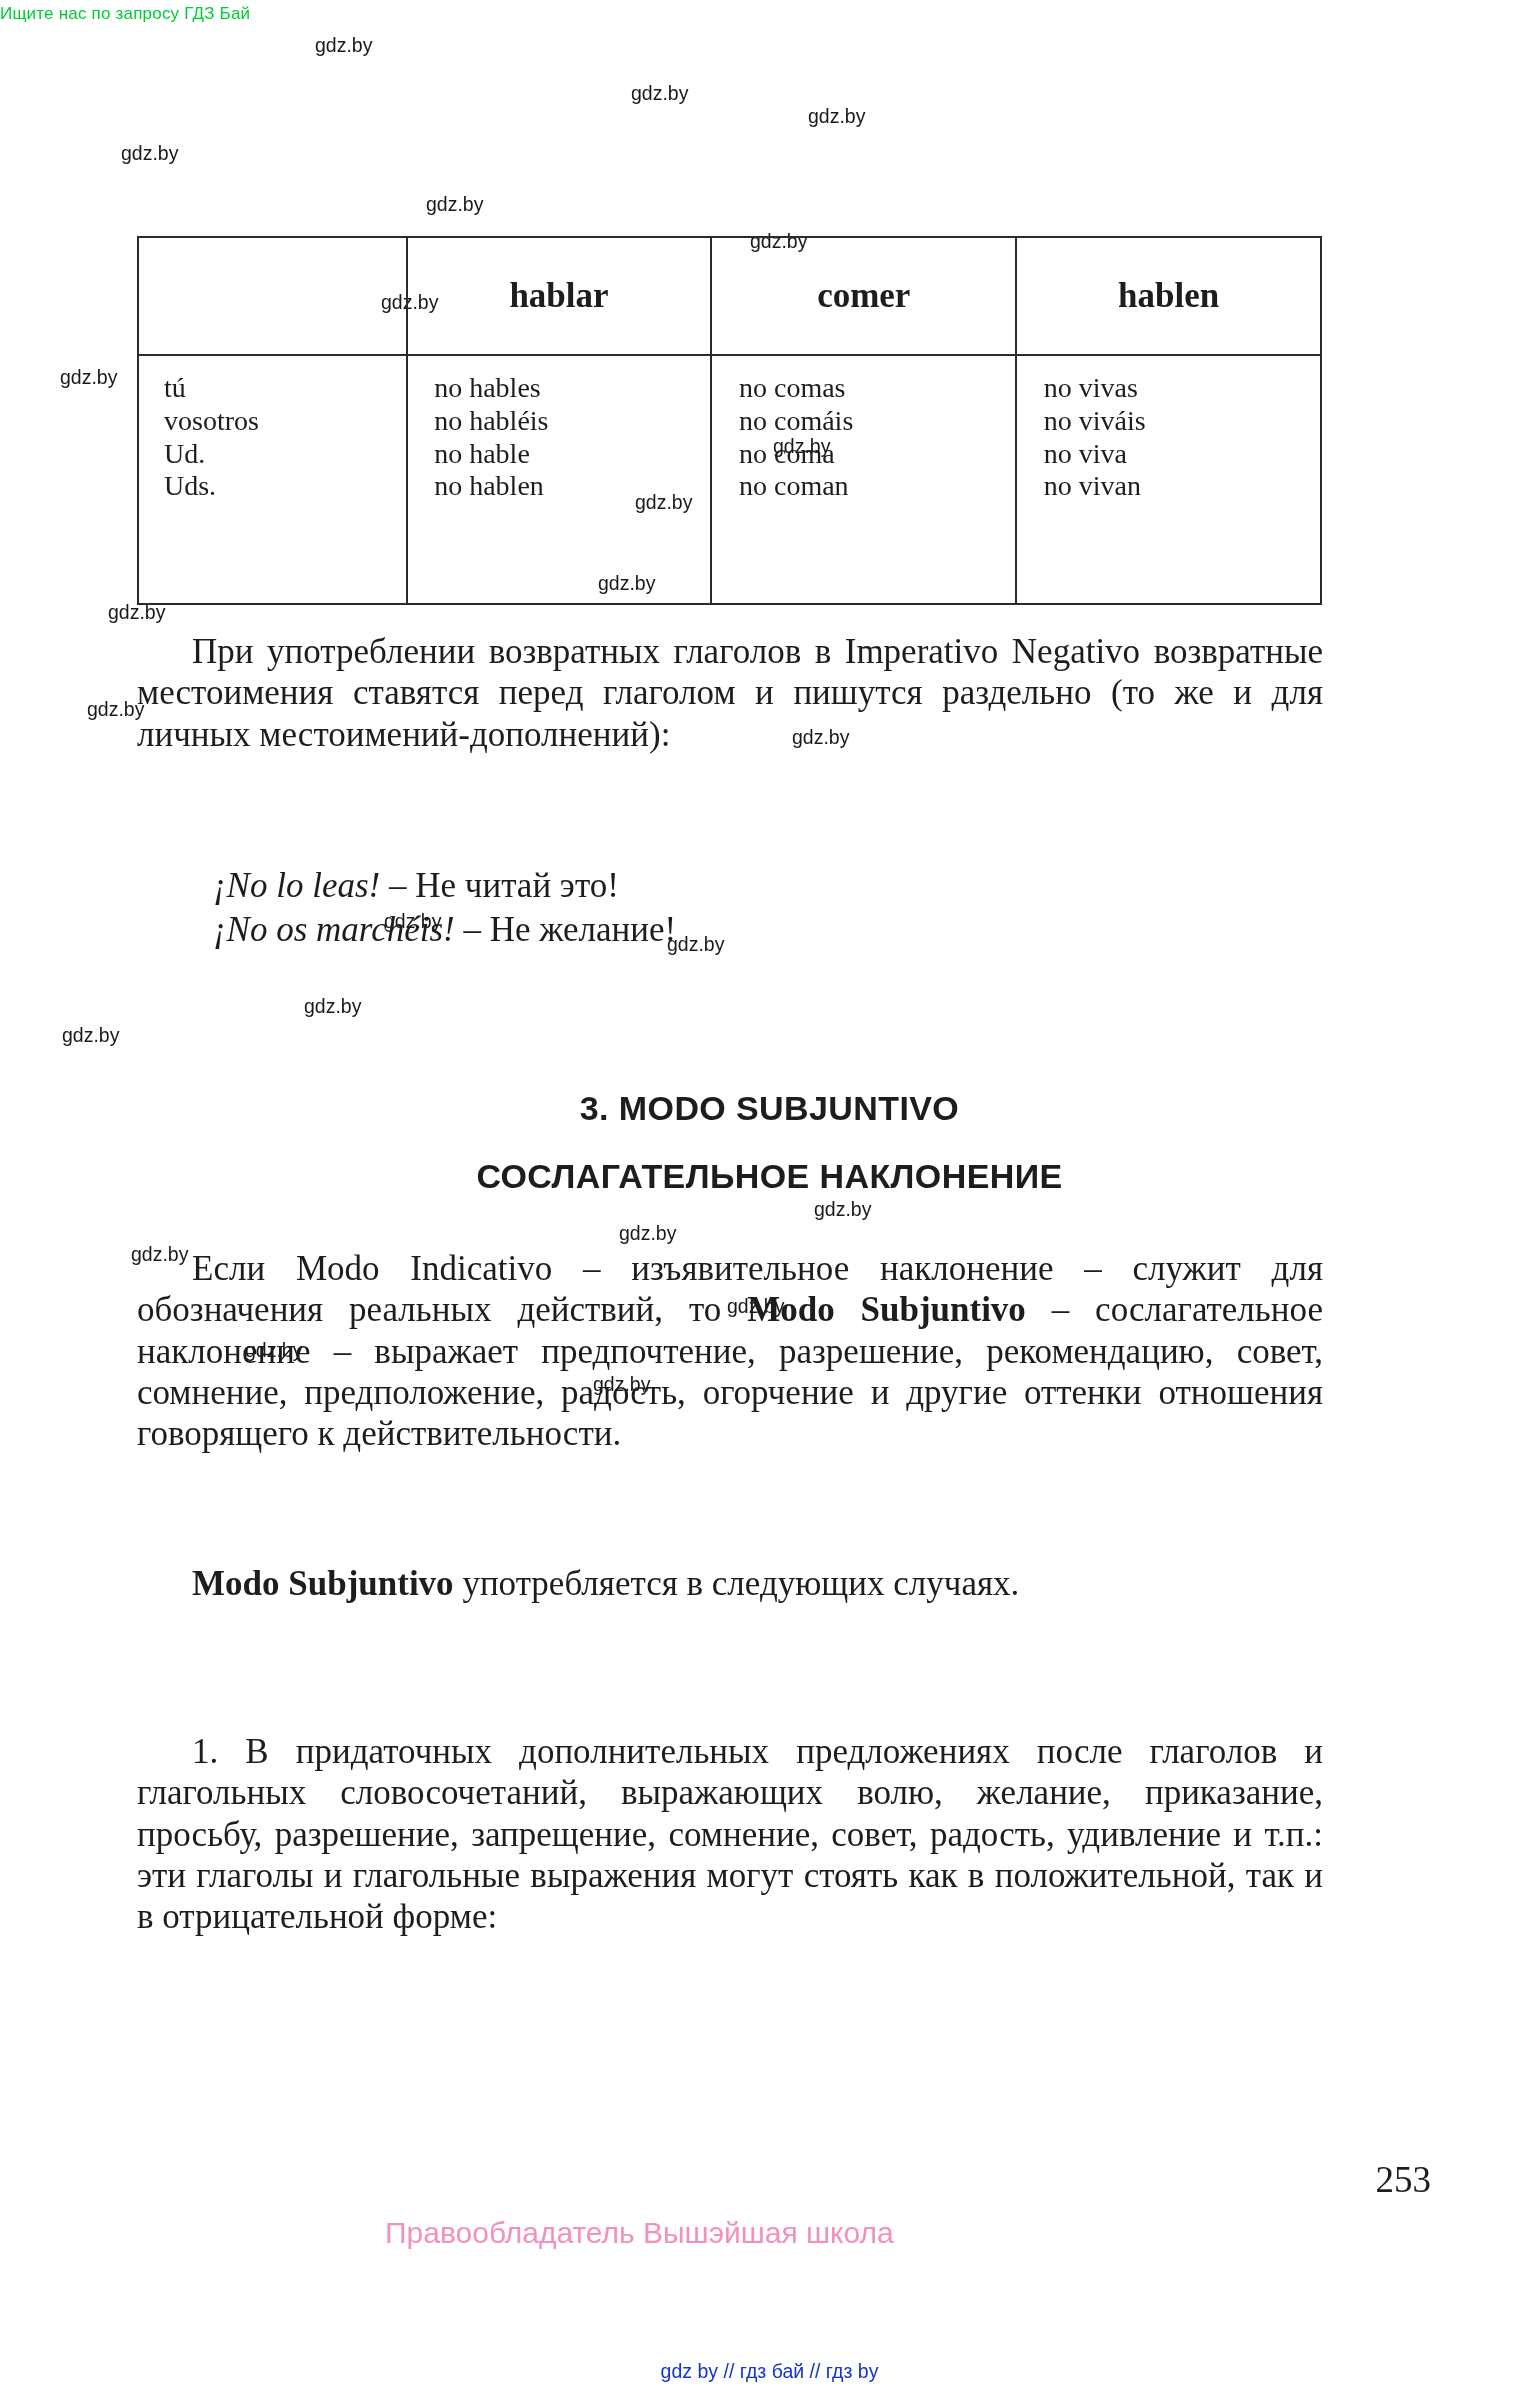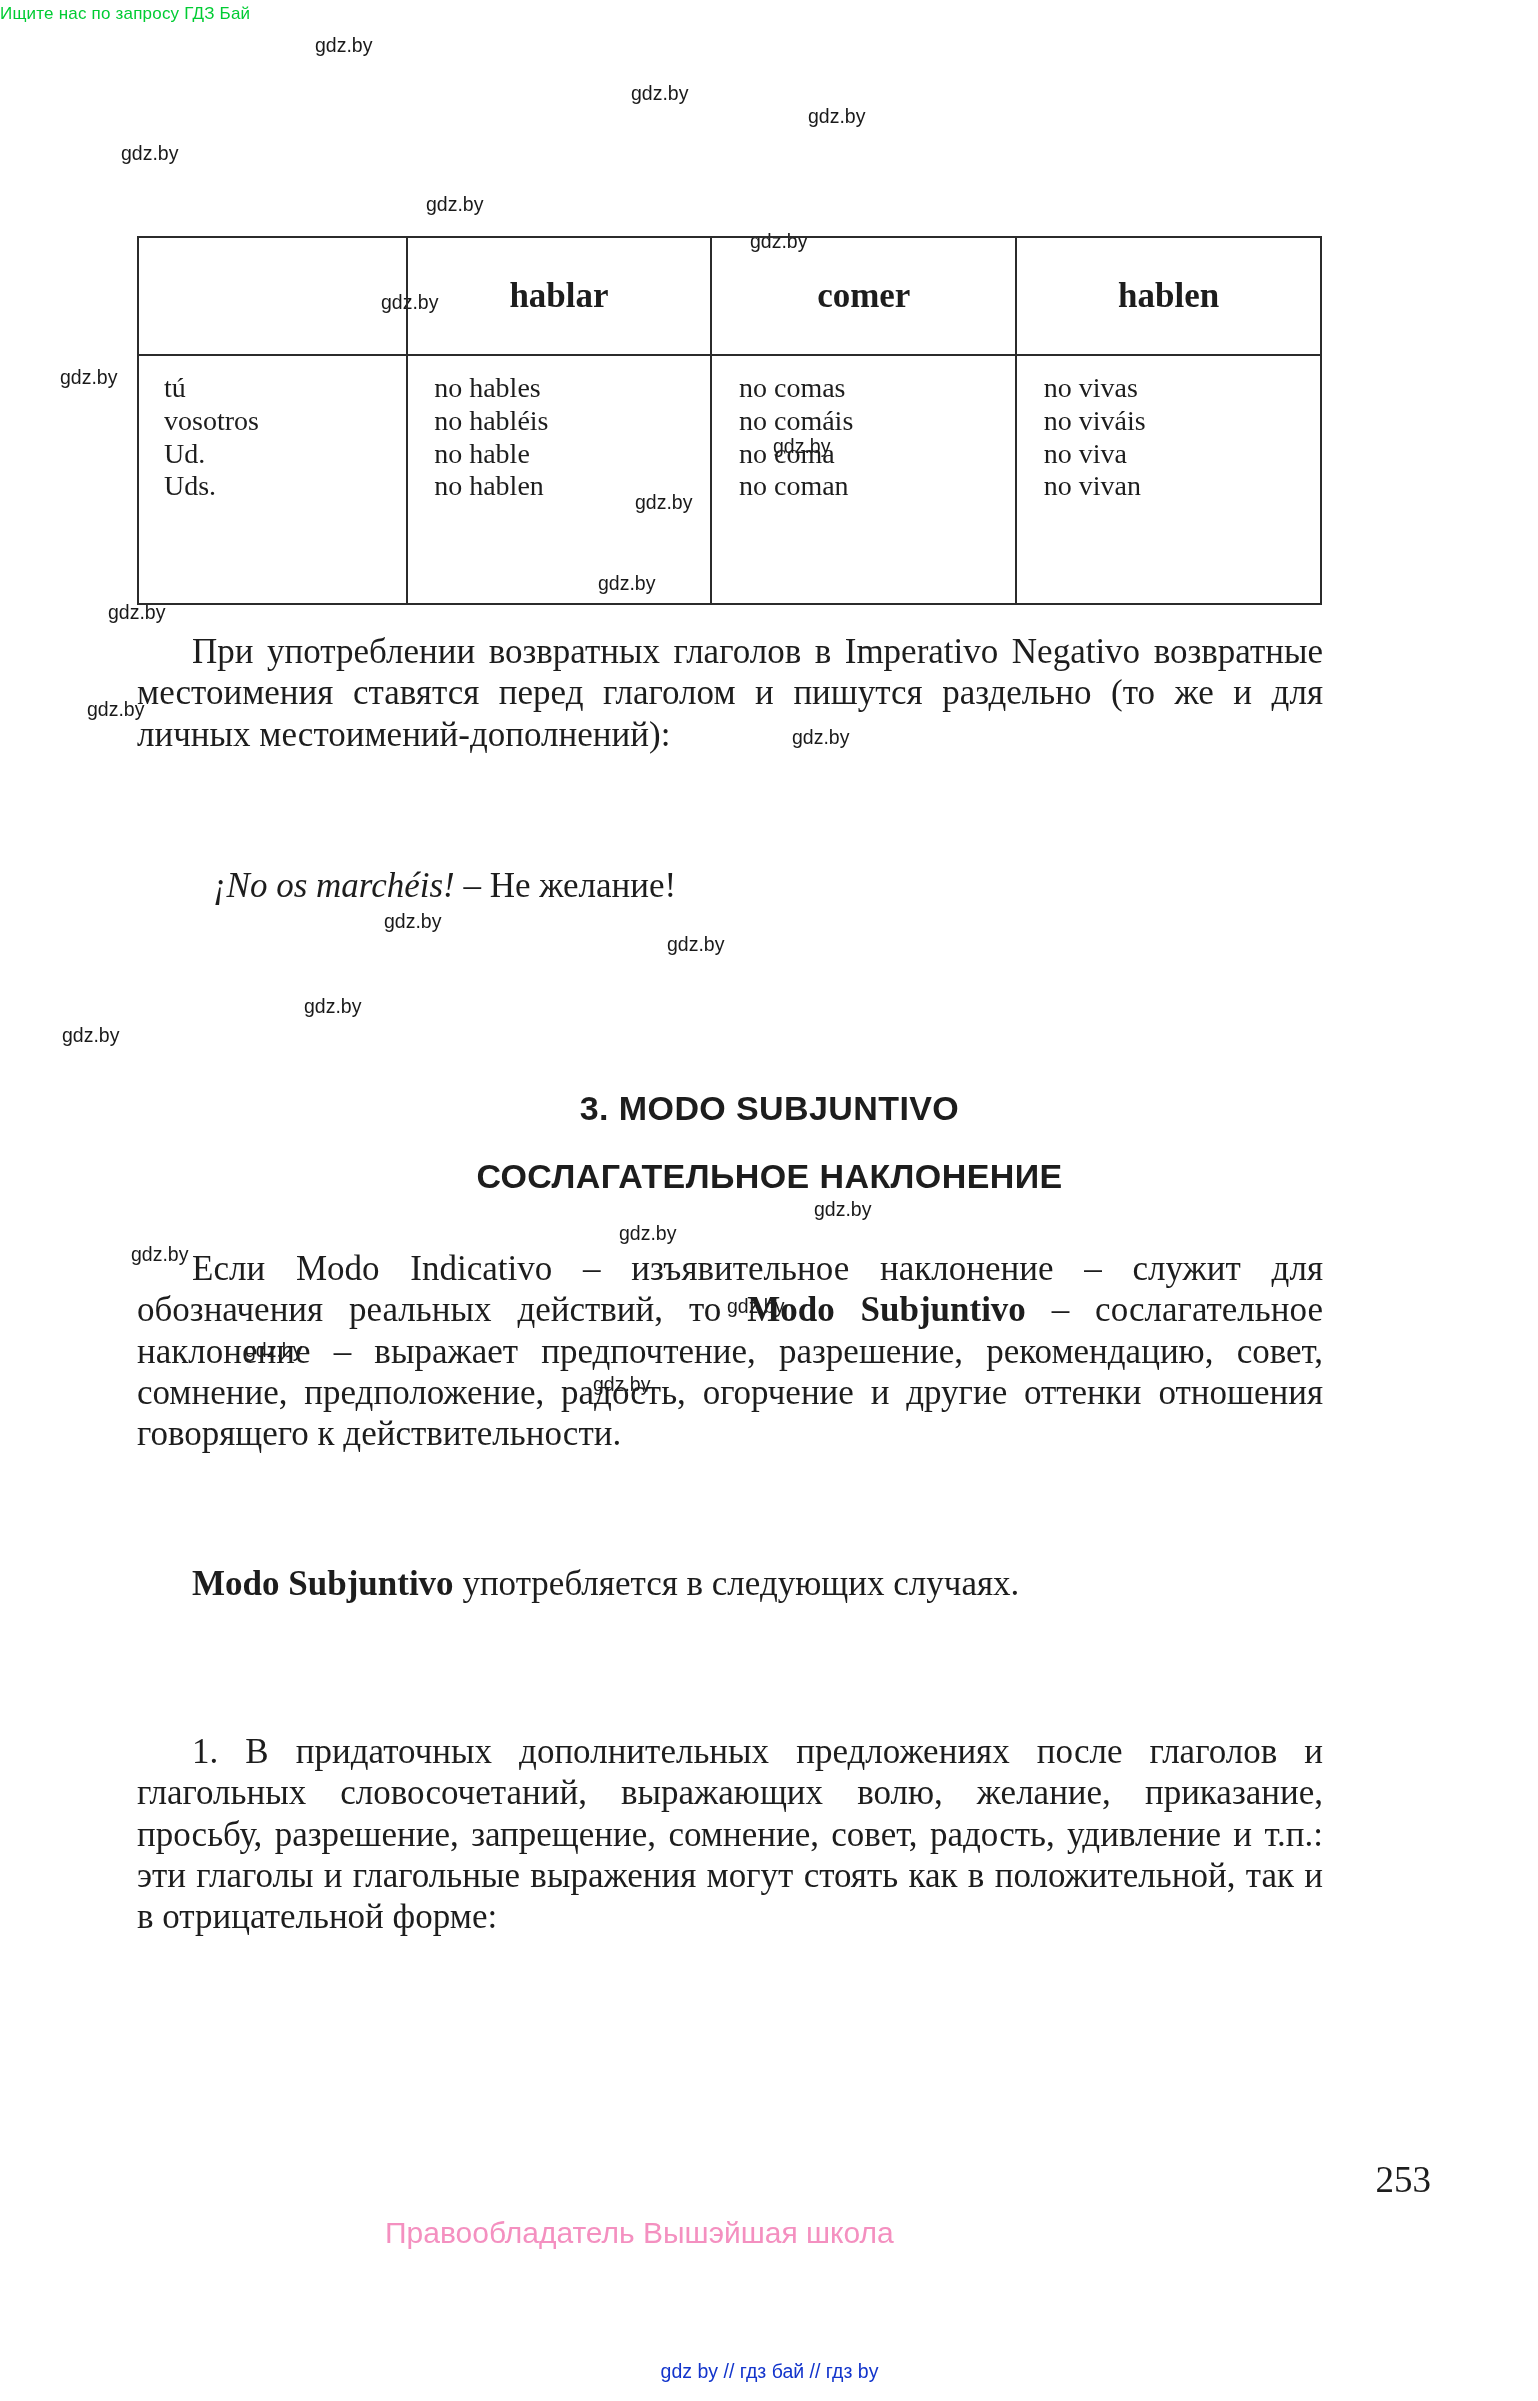--- a/index.html
+++ b/index.html
@@ -217,20 +217,23 @@
     </tbody>
   </table>
 </div>
 
 <div class="para" style="left:137px; top:631px; width:1186px;">
   <span class="indent"></span><span>При употреблении возвратных глаголов в Imperativo Negativo возвратные местоимения ставятся перед глаголом и пишутся раздельно (то же и для личных местоимений-дополнений):</span>
 </div>
 
 <div class="examples" style="top:864px;">
   <div>
+    <span class="sp">¡No lo leas!</span><span> – </span><span>Не читай это!</span>
+  </div>
+  <div>
     <span class="sp">¡No os marchéis!</span><span> – </span><span>Не желание!</span>
   </div>
 </div>
 
 <div class="heading" style="top:1089px;">3. MODO SUBJUNTIVO</div>
 <div class="heading" style="top:1157px;">СОСЛАГАТЕЛЬНОЕ НАКЛОНЕНИЕ</div>
 
 <div class="para" style="left:137px; top:1248px; width:1186px;">
   <span class="indent"></span><span>Если Modo Indicativo – изъявительное наклонение – служит для обозначения реальных действий, то </span><b>Modo Subjuntivo</b><span> – сослагательное наклонение – выражает предпочтение, разрешение, рекомендацию, совет, сомнение, предположение, радость, огорчение и другие оттенки отношения говорящего к действительности.</span>
 </div>

